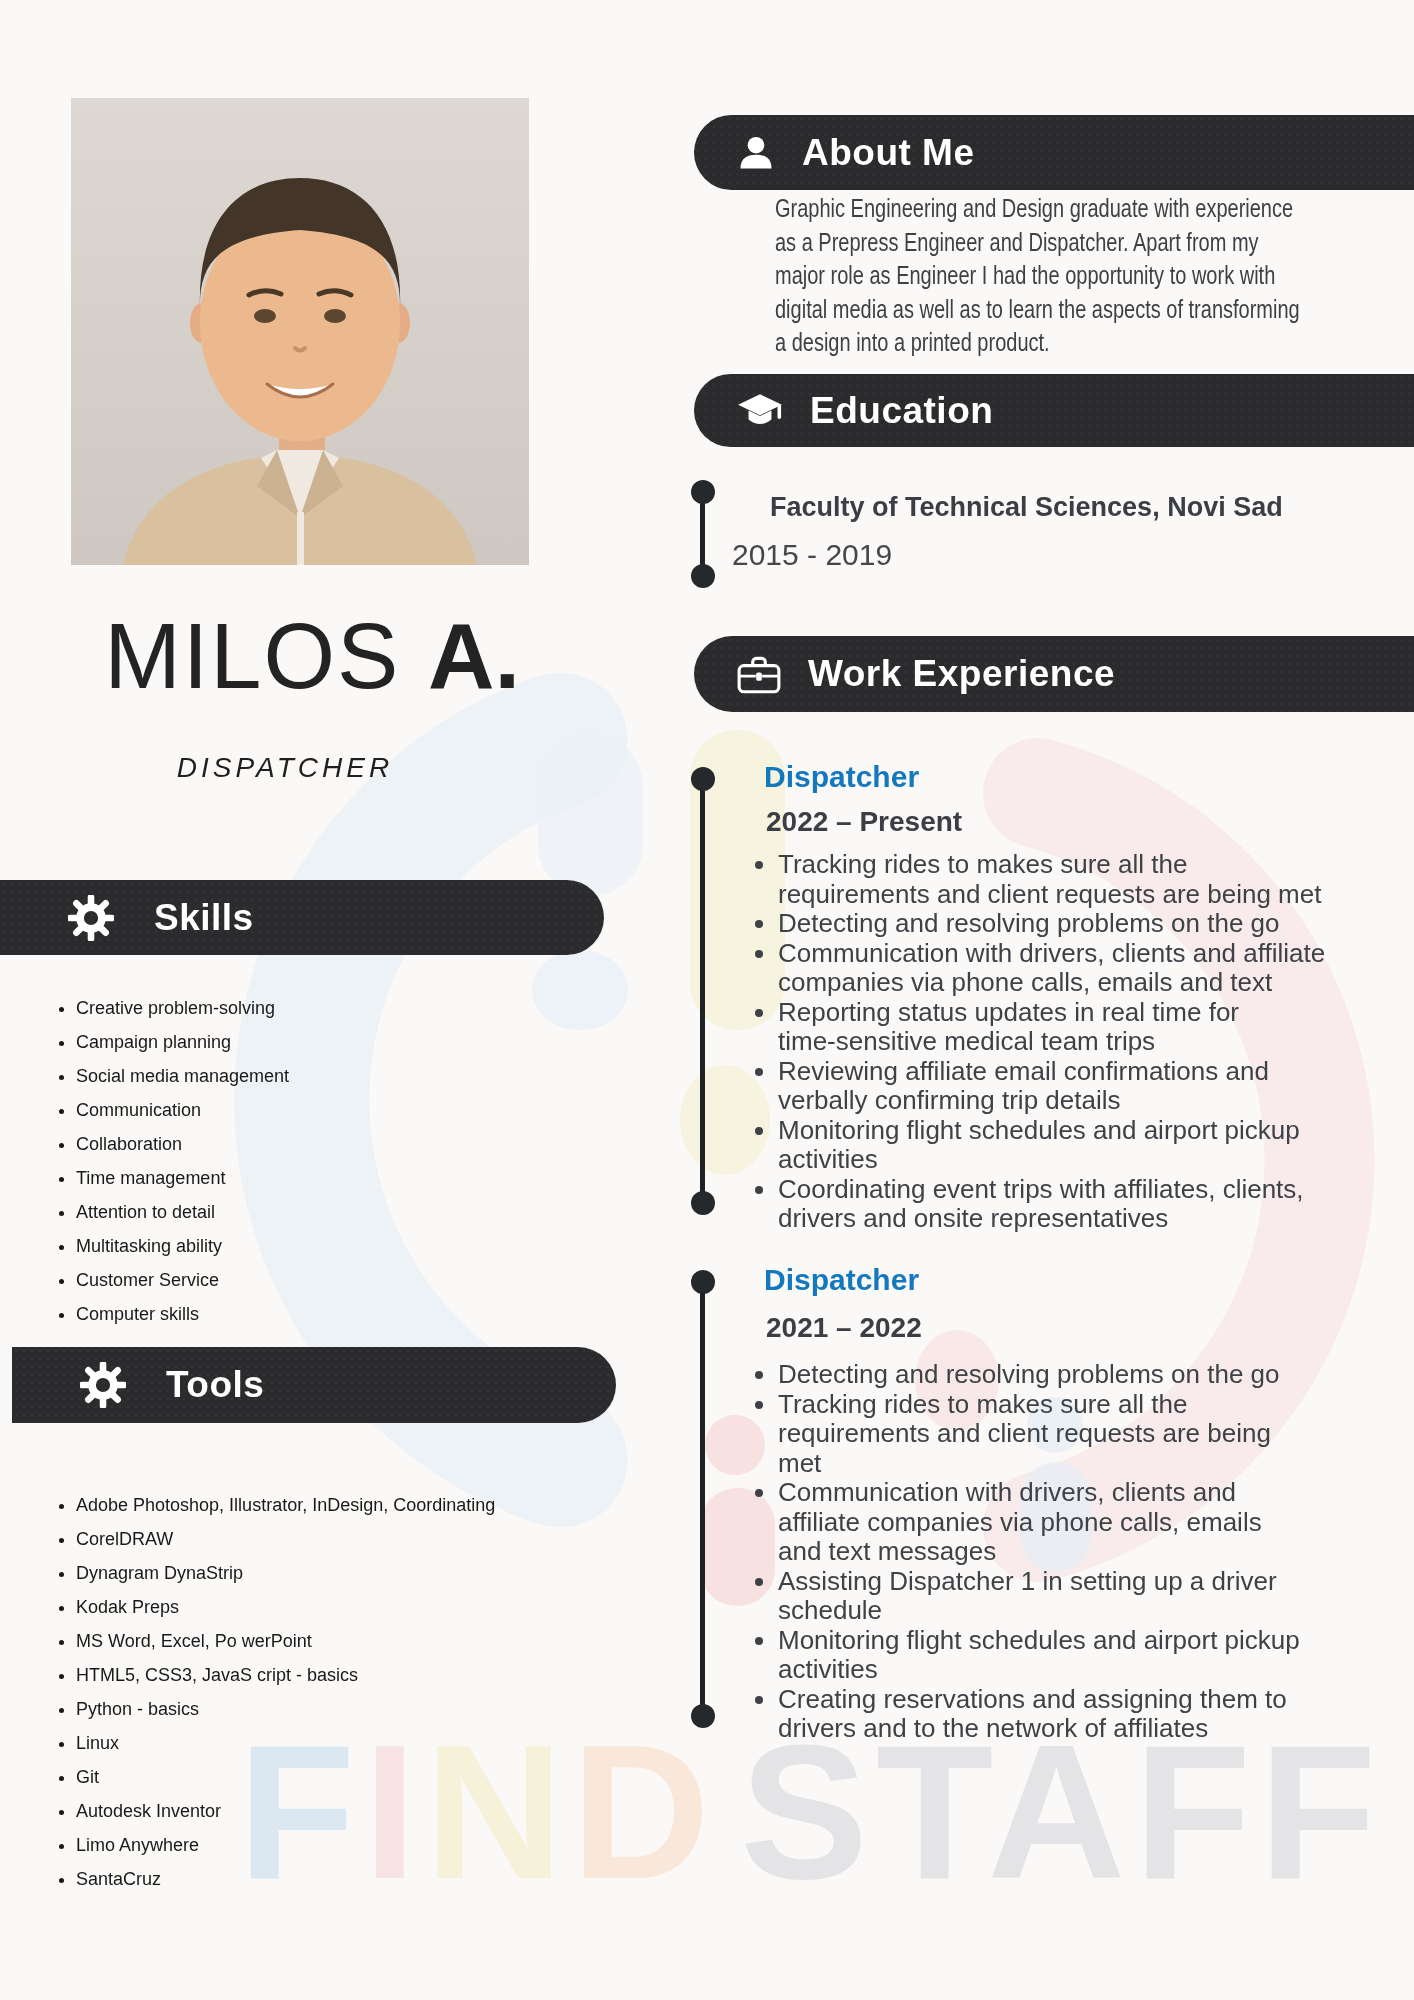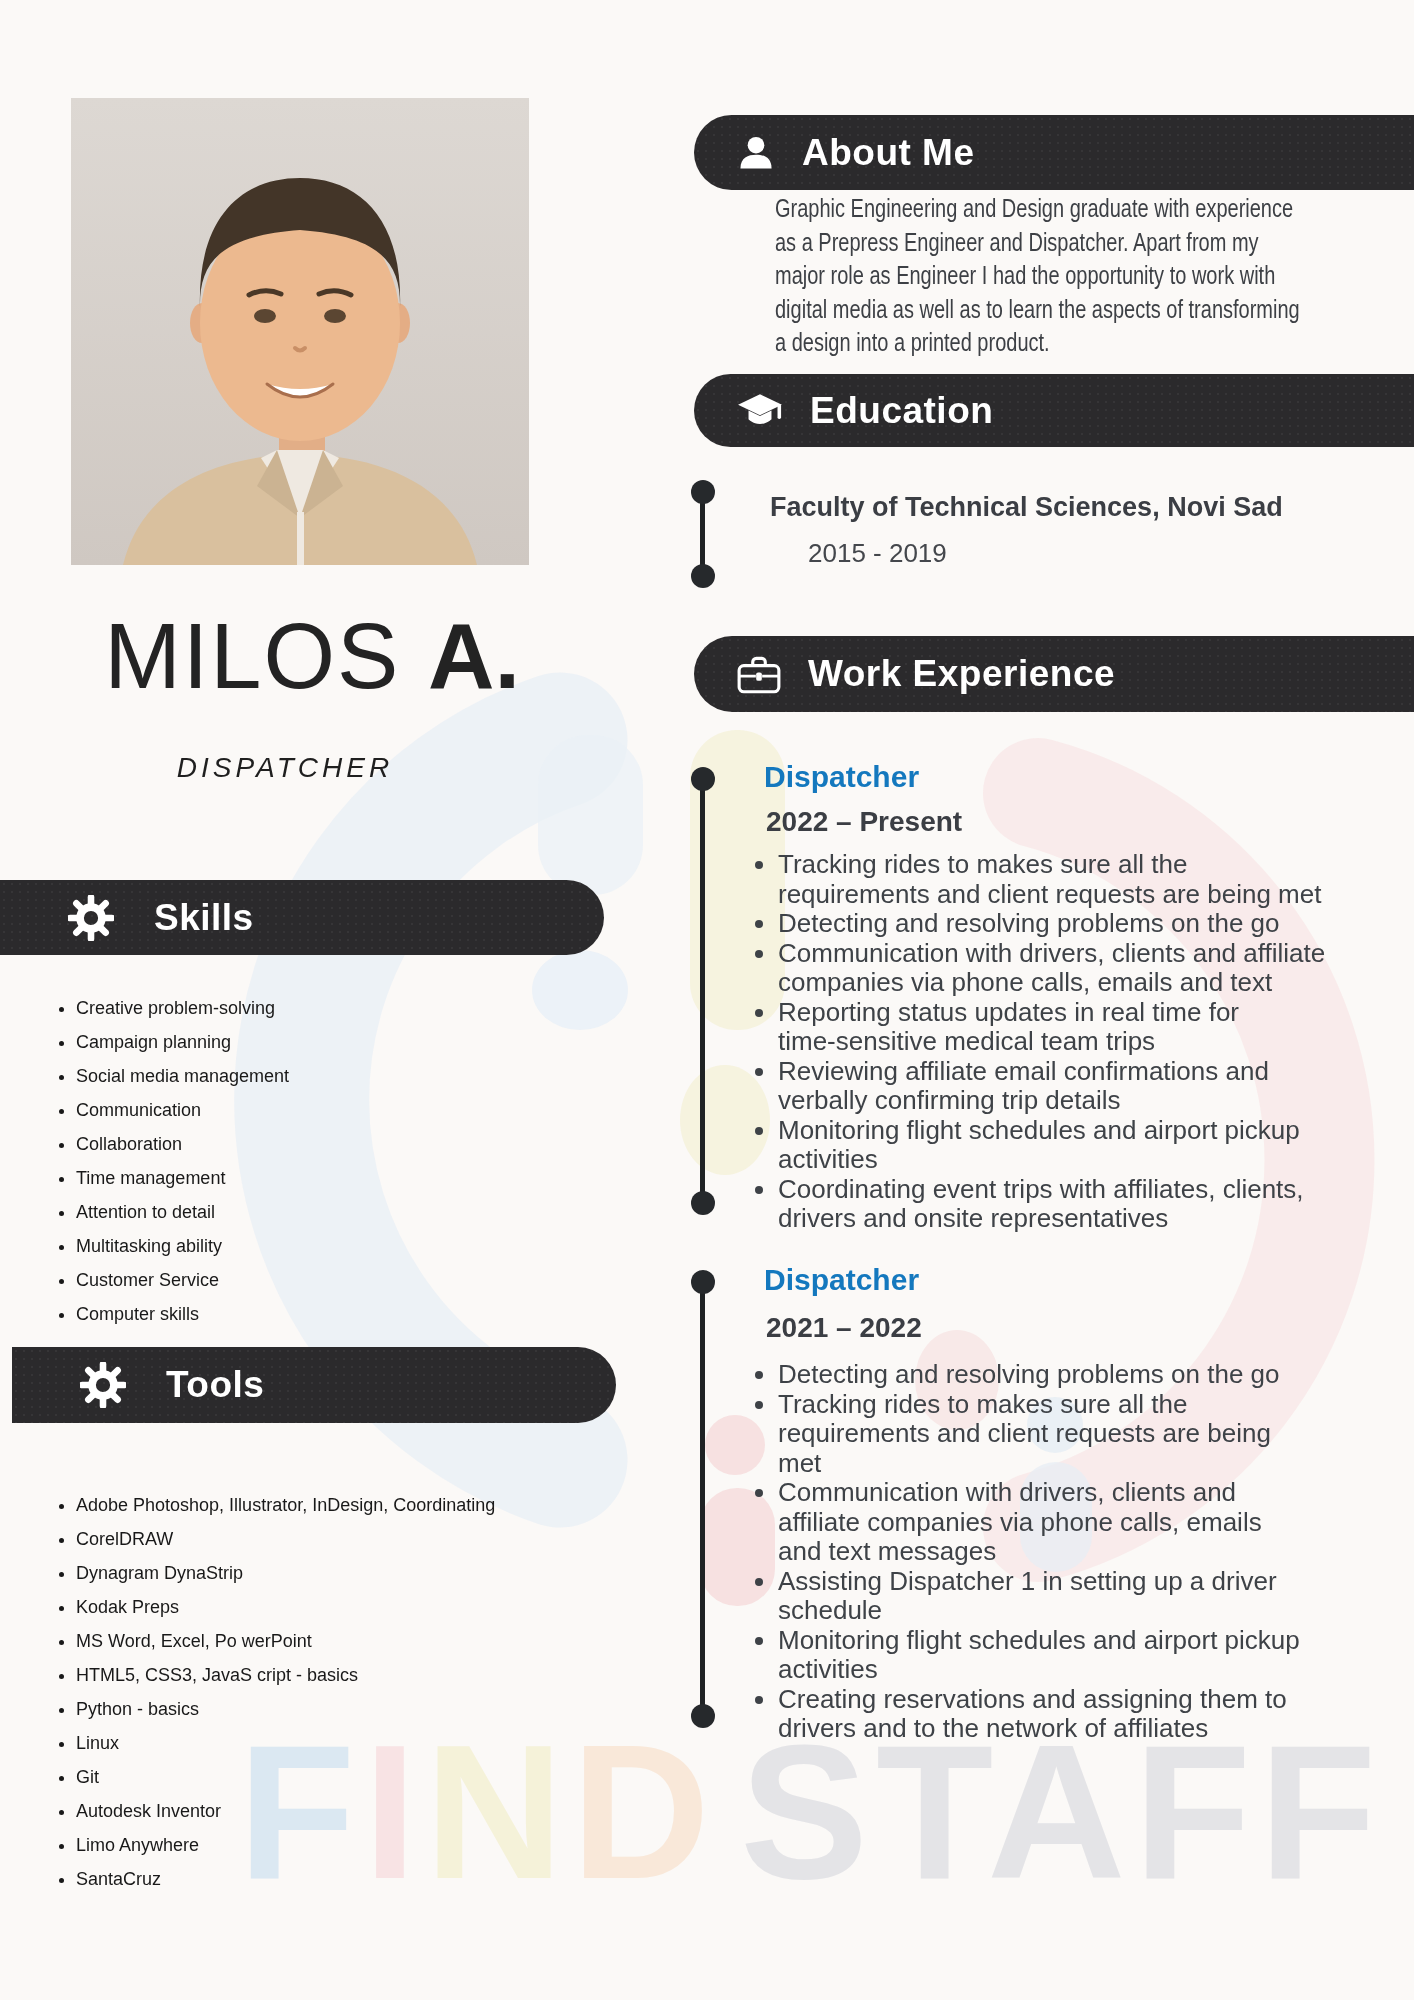--- a/index.html
+++ b/index.html
@@ -49,21 +49,21 @@
     position:absolute;left:30px;z-index:1;margin:16px;padding-left:30px;
     font-size:18px;line-height:34px;color:#191919;list-style:disc;
   }
   
   .about-text{
     position:absolute;left:775px;top:192px;width:680px;z-index:1;
     font-size:25px;line-height:33.5px;color:#3d4045;white-space:pre-line;
     transform:scaleX(.8);transform-origin:left top;
   }
   .edu-school{position:absolute;left:770px;top:492px;z-index:1;font-size:27px;font-weight:700;color:#3b3e44;text-align:right;}
-  .edu-period{position:absolute;left:808px;top:538px;z-index:1;font-size:26px;color:#44474c;}
+  .edu-period{position:absolute;left:732px;top:538px;z-index:1;font-size:30px;color:#44474c;}
   .job-title{position:absolute;left:764px;z-index:1;font-size:30px;font-weight:700;color:var(--accent,#1478be);}
   .job-period{position:absolute;left:766px;z-index:1;font-size:28px;font-weight:700;color:#3b3e44;}
   .job-bullets{
     position:absolute;left:752px;z-index:1;width:600px;margin:0;padding-left:26px;
     font-size:26px;line-height:29.5px;color:#3e4247;list-style:disc;
   }
   .job-bullets li{white-space:pre-line;}
   
   .tl-dot{position:absolute;width:24px;height:24px;border-radius:50%;background:#26292c;z-index:2;}
   .tl-line{position:absolute;width:5px;background:#1f2224;z-index:1;}

